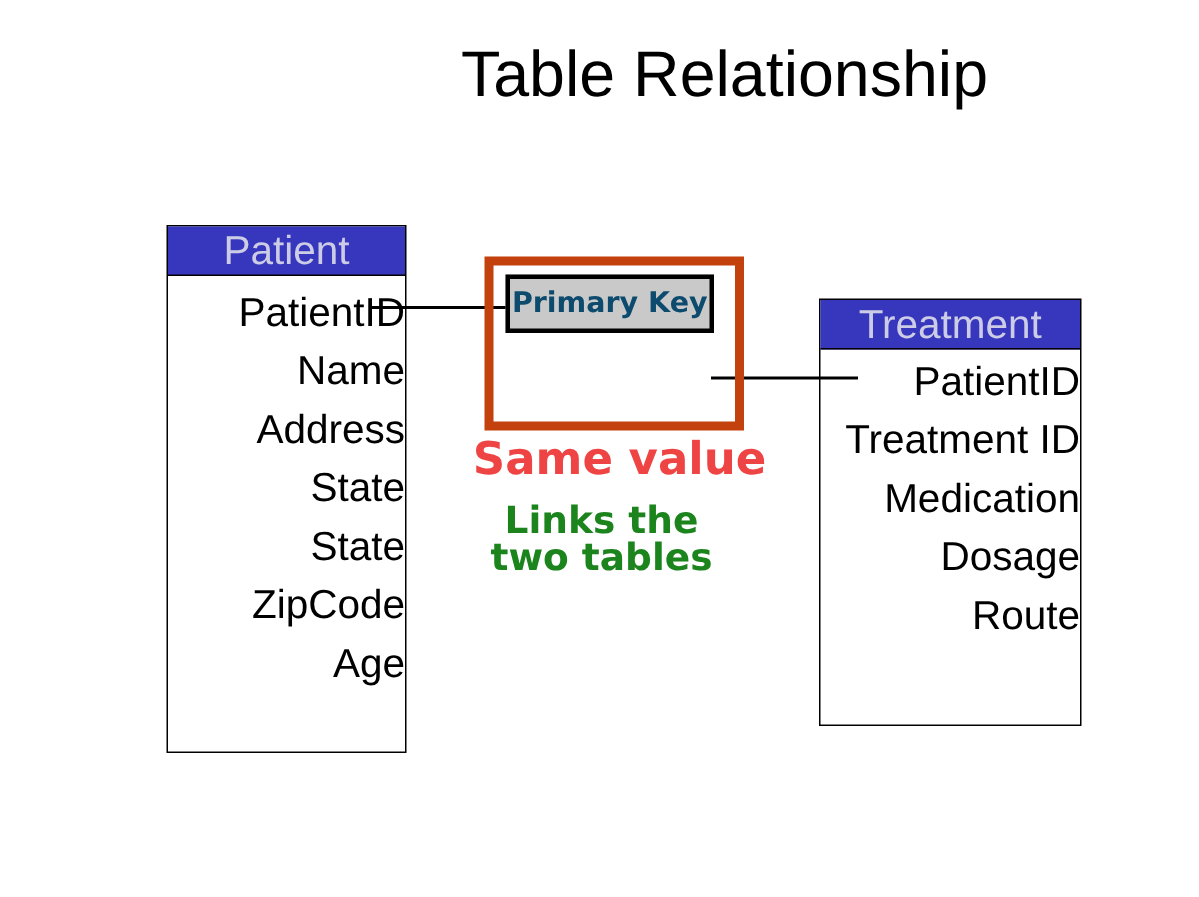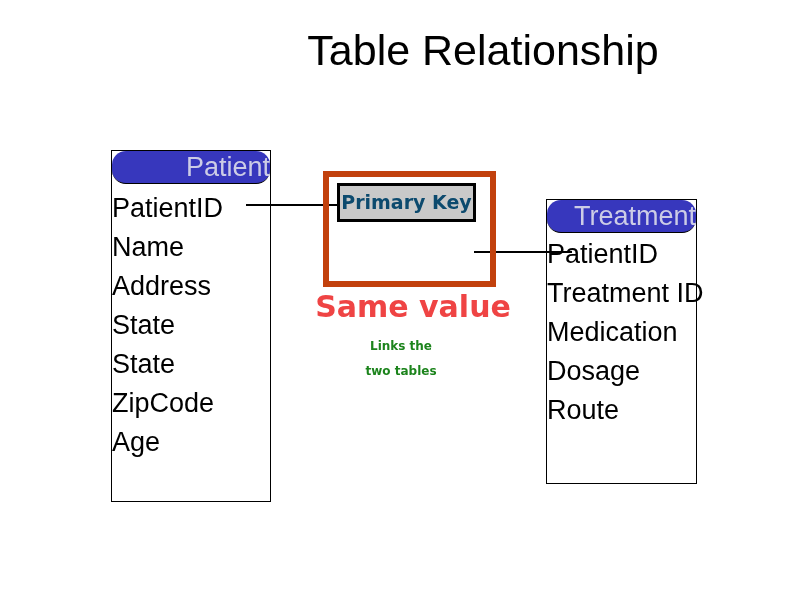--- a/index.html
+++ b/index.html
@@ -31,40 +31,39 @@
   
   .etable {
     position: absolute;
     border: 1px solid var(--table-border, #000);
     background: #fff;
     box-sizing: border-box;
   }
   .etable .thead {
     height: 33px;
     line-height: 33px;
-    text-align: right;
+    text-align: center;
     background: var(--table-header-bg, #3737BD);
     color: var(--table-header-text, #CCCCE6);
     font-size: 27px;
     border-bottom: 1px solid var(--table-border, #000);
     box-sizing: border-box;
-    border-radius: 14px;
   }
   .etable .tbody { box-sizing: border-box; }
   .etable .row {
     height: 39px;
     line-height: 39px;
-    text-align: left;
+    text-align: right;
     font-size: 27px;
     color: #000;
     white-space: nowrap;
   }
   .patient   { left: 98px;  top: 150px; width: 160px; height: 352px; }
   .patient .tbody { padding-top: 5px; }
-  .treatment { left: 533px; top: 199px; width: 151px; height: 285px; }
+  .treatment { left: 533px; top: 199px; width: 175px; height: 285px; }
   .treatment .tbody { padding-top: 2px; }
 
   
   .connector {
     position: absolute;
     height: 2px;
     background: var(--connector, #000);
   }
   .line-pk { left: 233px; top: 204px; width: 92px; }
   .line-fk { left: 461px; top: 251px; width: 98px; }
@@ -108,21 +107,21 @@
     color: #ef4444;
     white-space: nowrap;
   }
   .links-note {
     position: absolute;
     left: 388px; top: 334px;
     transform: translateX(-50%);
     text-align: center;
     font-family: "DejaVu Sans", sans-serif;
     font-weight: bold;
-    font-size: 12px;
+    font-size: 25px;
     line-height: 25px;
     color: var(--links-text, #1C841C);
     white-space: nowrap;
   }
 </style>
 </head>
 <body>
 
 <div class="slide">
 

